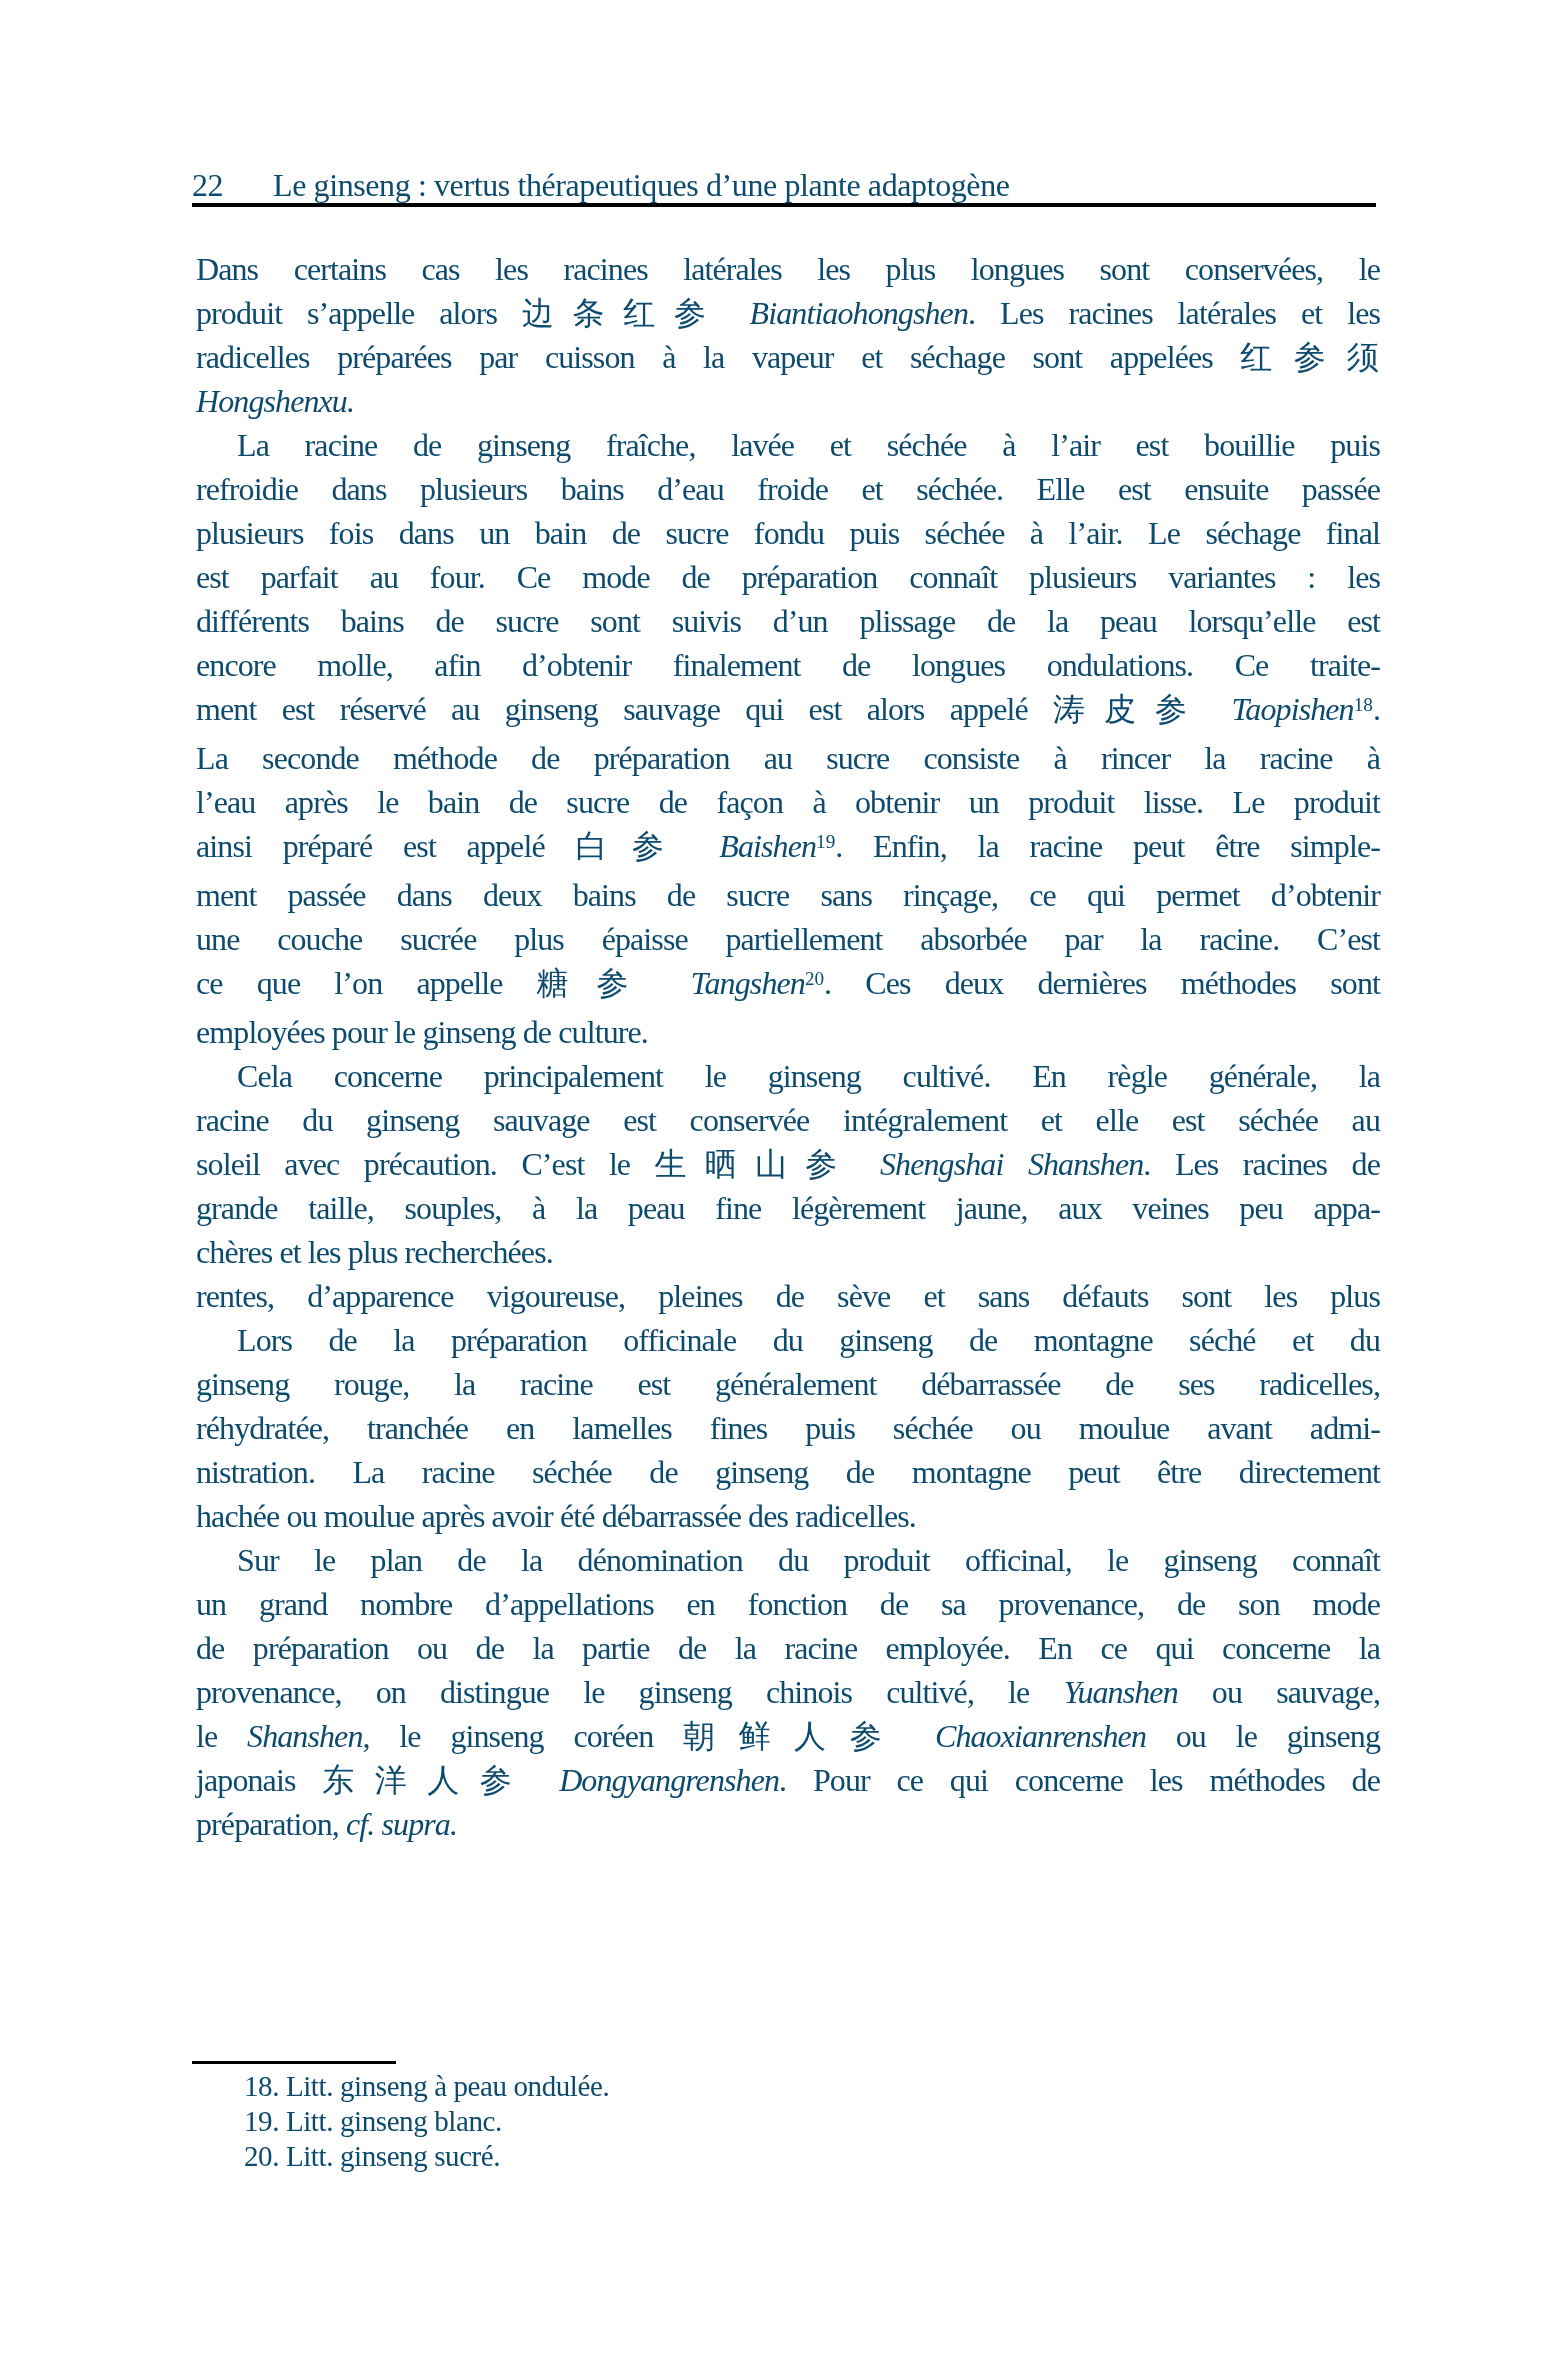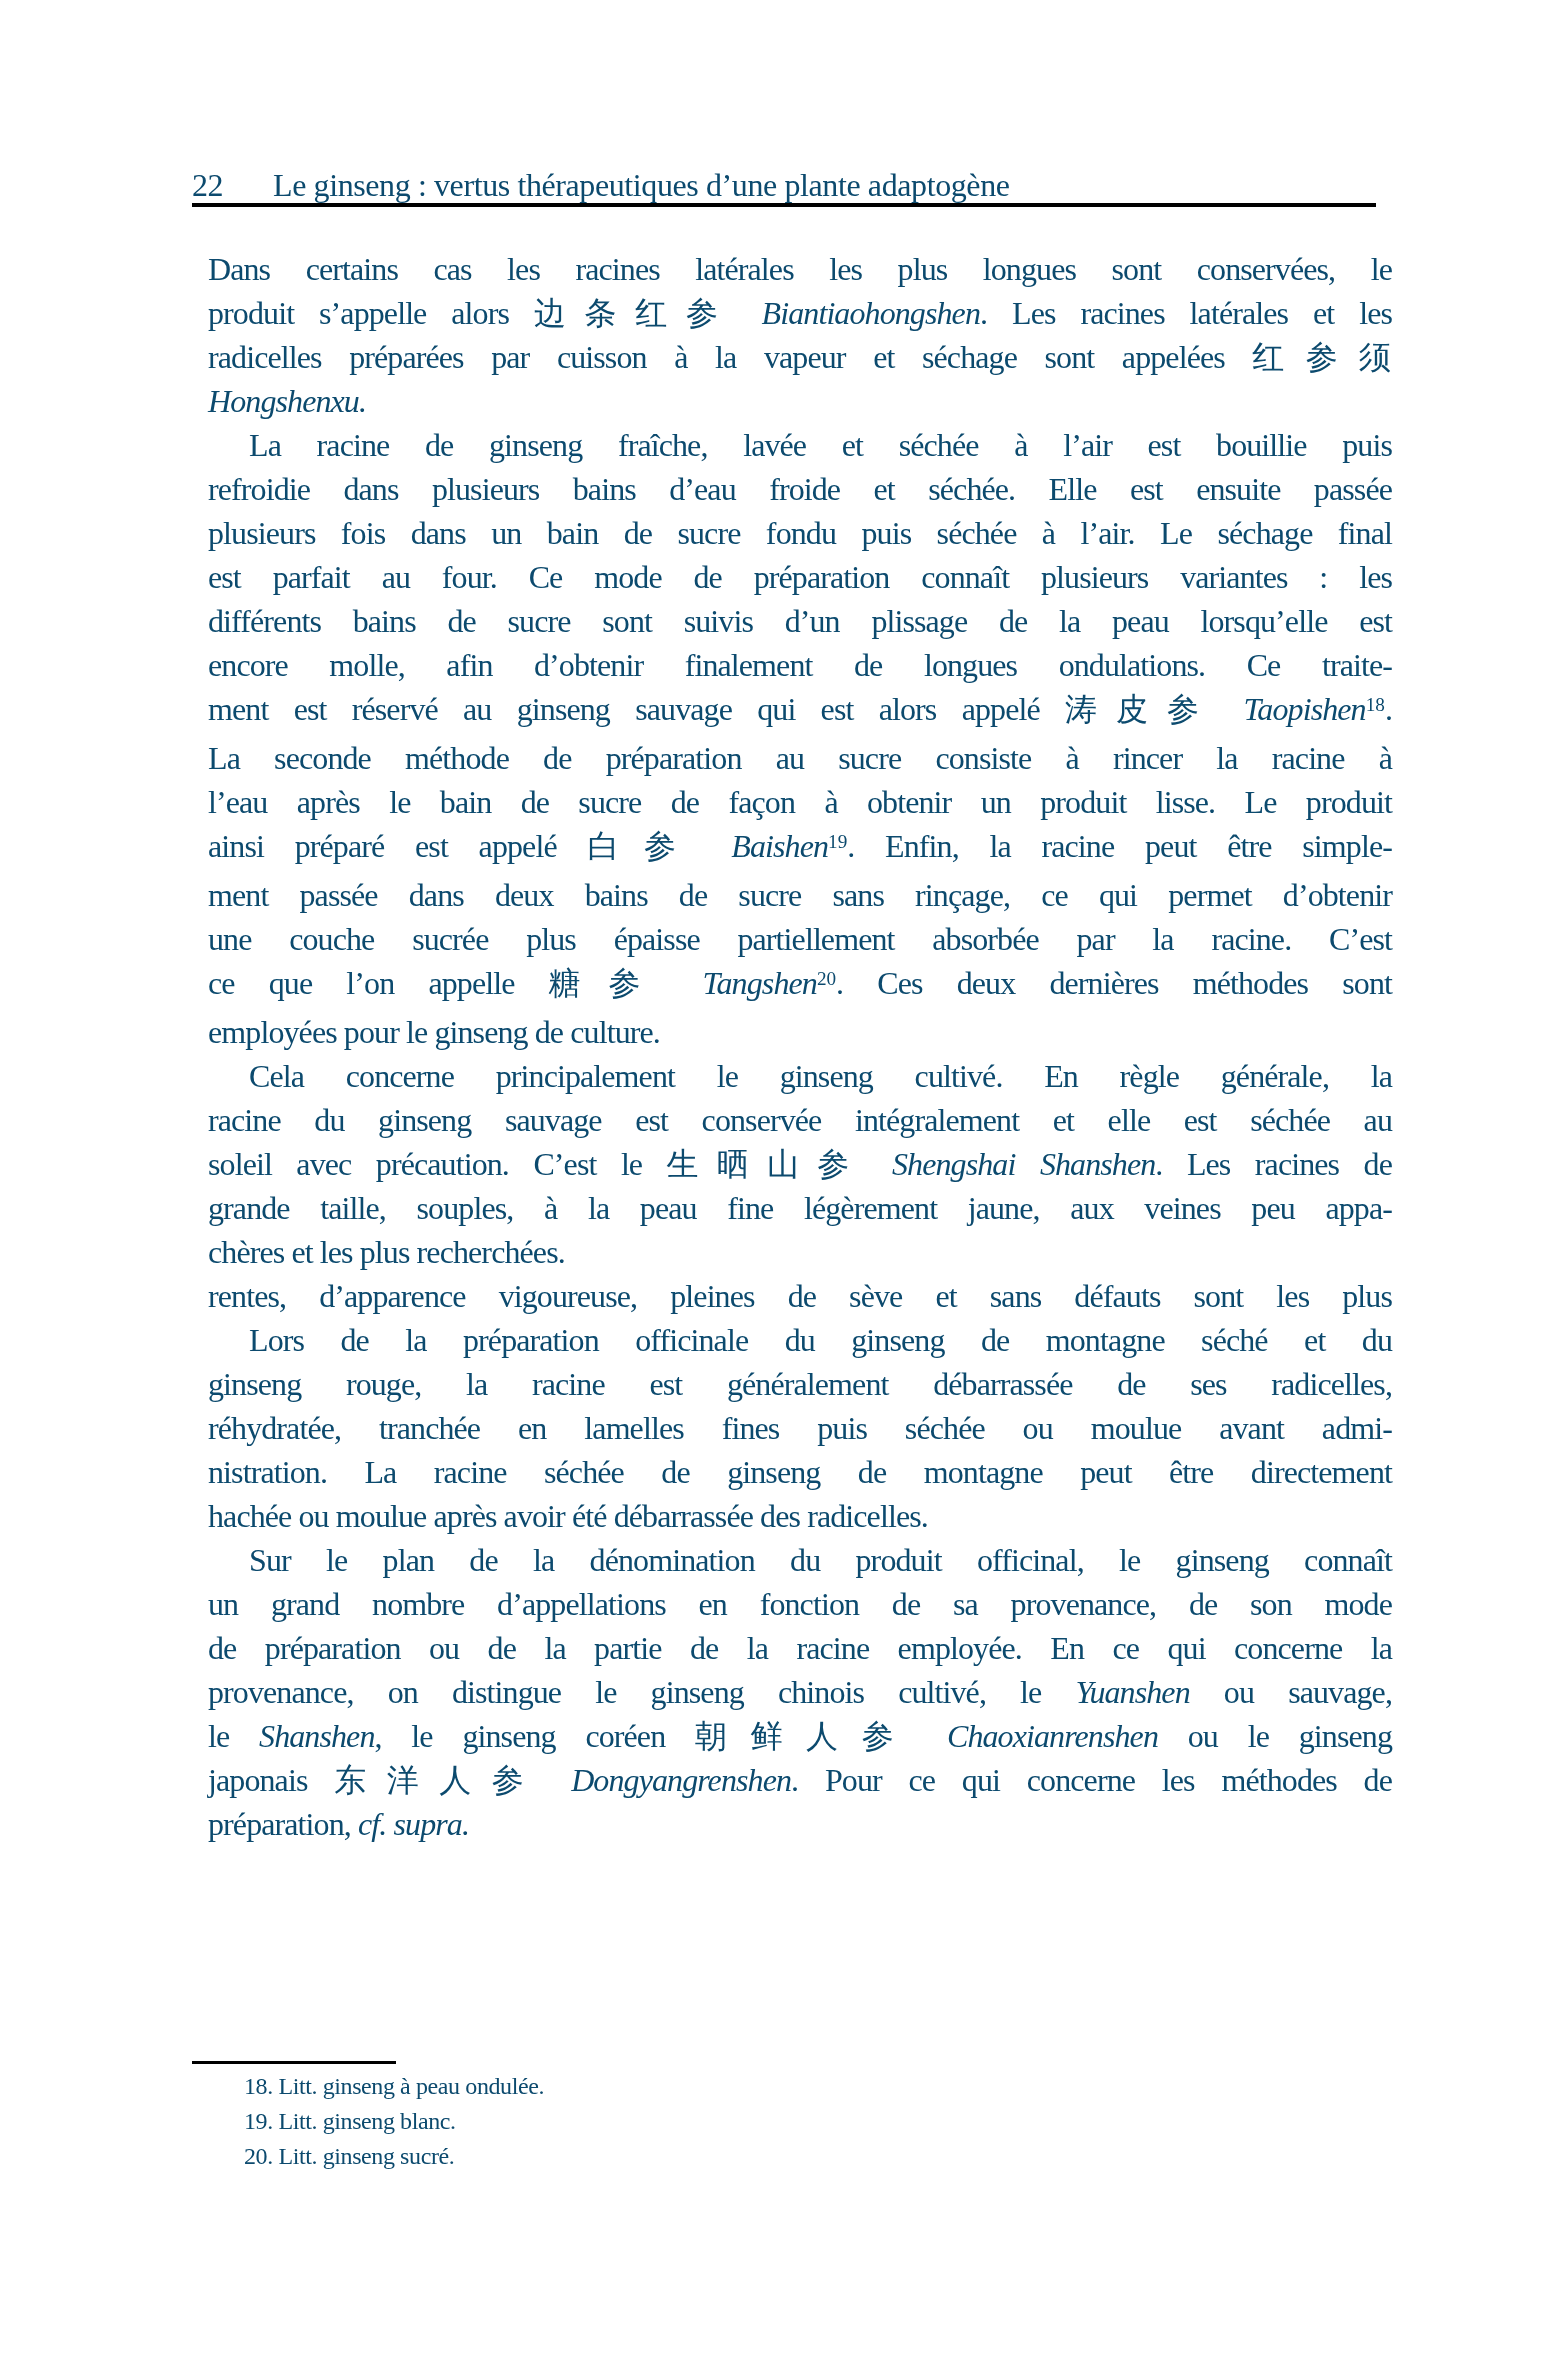--- a/index.html
+++ b/index.html
@@ -32,21 +32,21 @@
   .header-rule {
     position: absolute;
     left: 192px;
     top: 203px;
     width: 1184px;
     height: 4.3px;
     background: #000000;
   }
   .body-text {
     position: absolute;
-    left: 208px;
+    left: 196px;
     top: 247px;
     width: 1184px;
     font-size: 32px;
     line-height: 44px;
     letter-spacing: -0.9px;
   }
   .line {
     text-align: justify;
     text-align-last: justify;
   }
@@ -77,21 +77,21 @@
     left: 192px;
     top: 2061px;
     width: 204px;
     height: 3.4px;
     background: #000000;
   }
   .footnotes {
     position: absolute;
     left: 244px;
     top: 2069px;
-    font-size: 24px;
+    font-size: 29px;
     line-height: 35px;
     letter-spacing: -0.4px;
   }
 </style>
 </head>
 <body>
 
 <div class="page">
 
   <div class="running-header">

